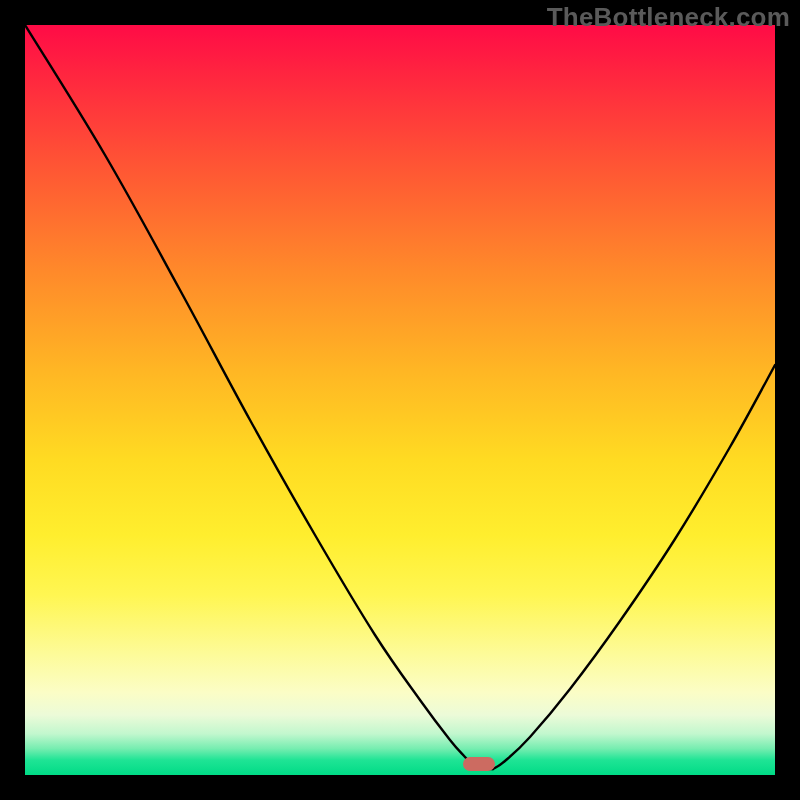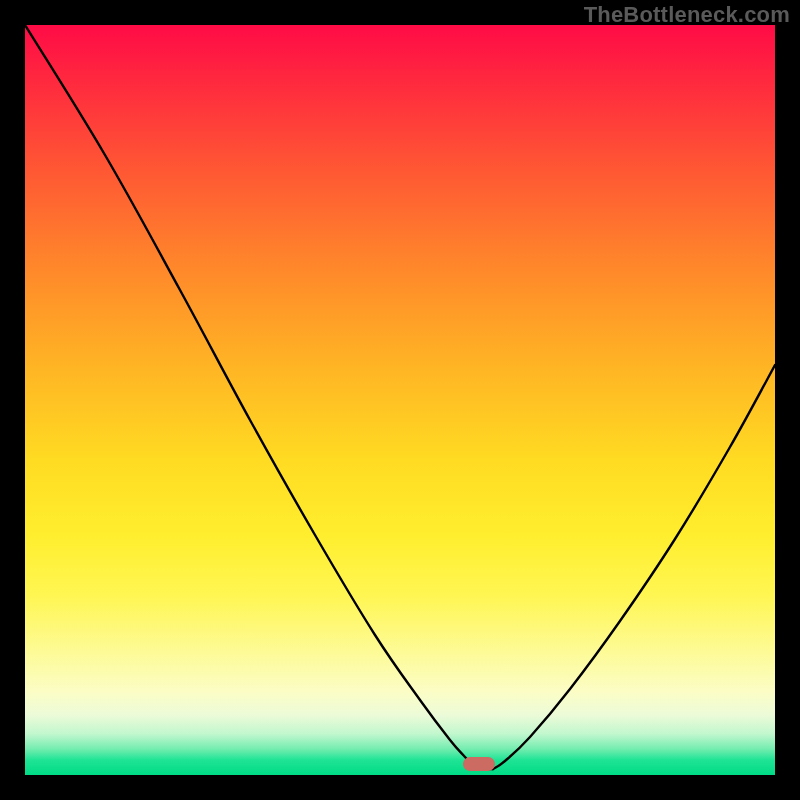--- a/index.html
+++ b/index.html
@@ -15,21 +15,21 @@
     position: relative;
     width: 800px;
     height: 800px;
     background: #000;
   }
   .watermark {
     position: absolute;
     top: 2px;
     right: 10px;
     color: #5a5a5a;
-    font-size: 22px;
+    font-size: 26px;
     font-weight: 600;
     letter-spacing: 0.2px;
     z-index: 50;
     user-select: none;
     text-align: right;
   }
   .plot-area {
     position: absolute;
     left: 25px;
     top: 25px;

